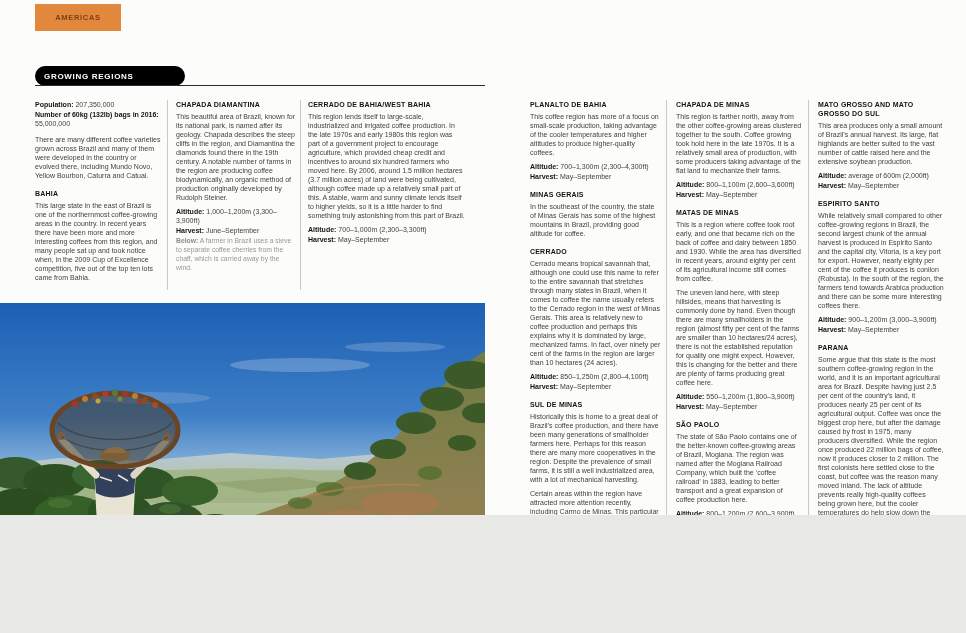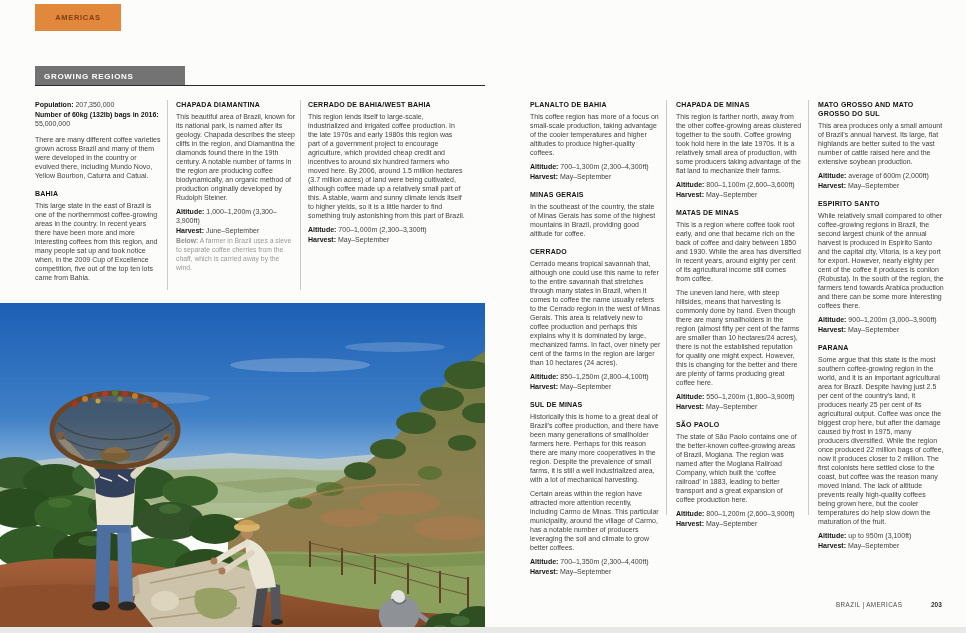--- a/index.html
+++ b/index.html
@@ -1,32 +1,32 @@
 <!DOCTYPE html>
 <html><head>
 <meta charset="utf-8">
 <style>
   * { margin:0; padding:0; box-sizing:border-box; }
   html,body { background:#e8e8e6; }
   .spread {
-    position:relative; width:966px; height:627px; margin:0 auto;
+    position:relative; width:966px; height:515px; margin:0 auto;
     background:#fcfcfa; overflow:hidden;
     font-family:"Liberation Sans", sans-serif; color:#3f3f3f;
   }
   .tab {
     position:absolute; left:35px; top:4px; width:86px; height:27px;
     background:#e2883c; color:#7c3f16;
     font-size:7.5px; font-weight:bold; letter-spacing:.7px;
     display:flex; align-items:center; justify-content:center;
   }
   .section-bar {
     position:absolute; left:35px; top:66px; width:150px; height:20px;
-    background:#737373; color:#ffffff;
+    background:#000000; color:#ffffff;
     font-size:8px; font-weight:bold; letter-spacing:.7px;
-    display:flex; align-items:center; padding-left:9px;
+    display:flex; align-items:center; padding-left:9px;border-radius:10px;
   }
   .section-rule { position:absolute; left:35px; top:85px; width:450px; height:1px; background:#2a2a2a; }
 
   .col { position:absolute; top:100px; font-size:7px; line-height:9px; text-align:left; }
   .col > :first-child { margin-top:0; }
   .col p { margin:0 0 5px 0; }
   h3.region {
     font-size:7px; line-height:9px; font-weight:bold; color:#141414;
     letter-spacing:.2px; margin:9px 0 3px 0;
   }

